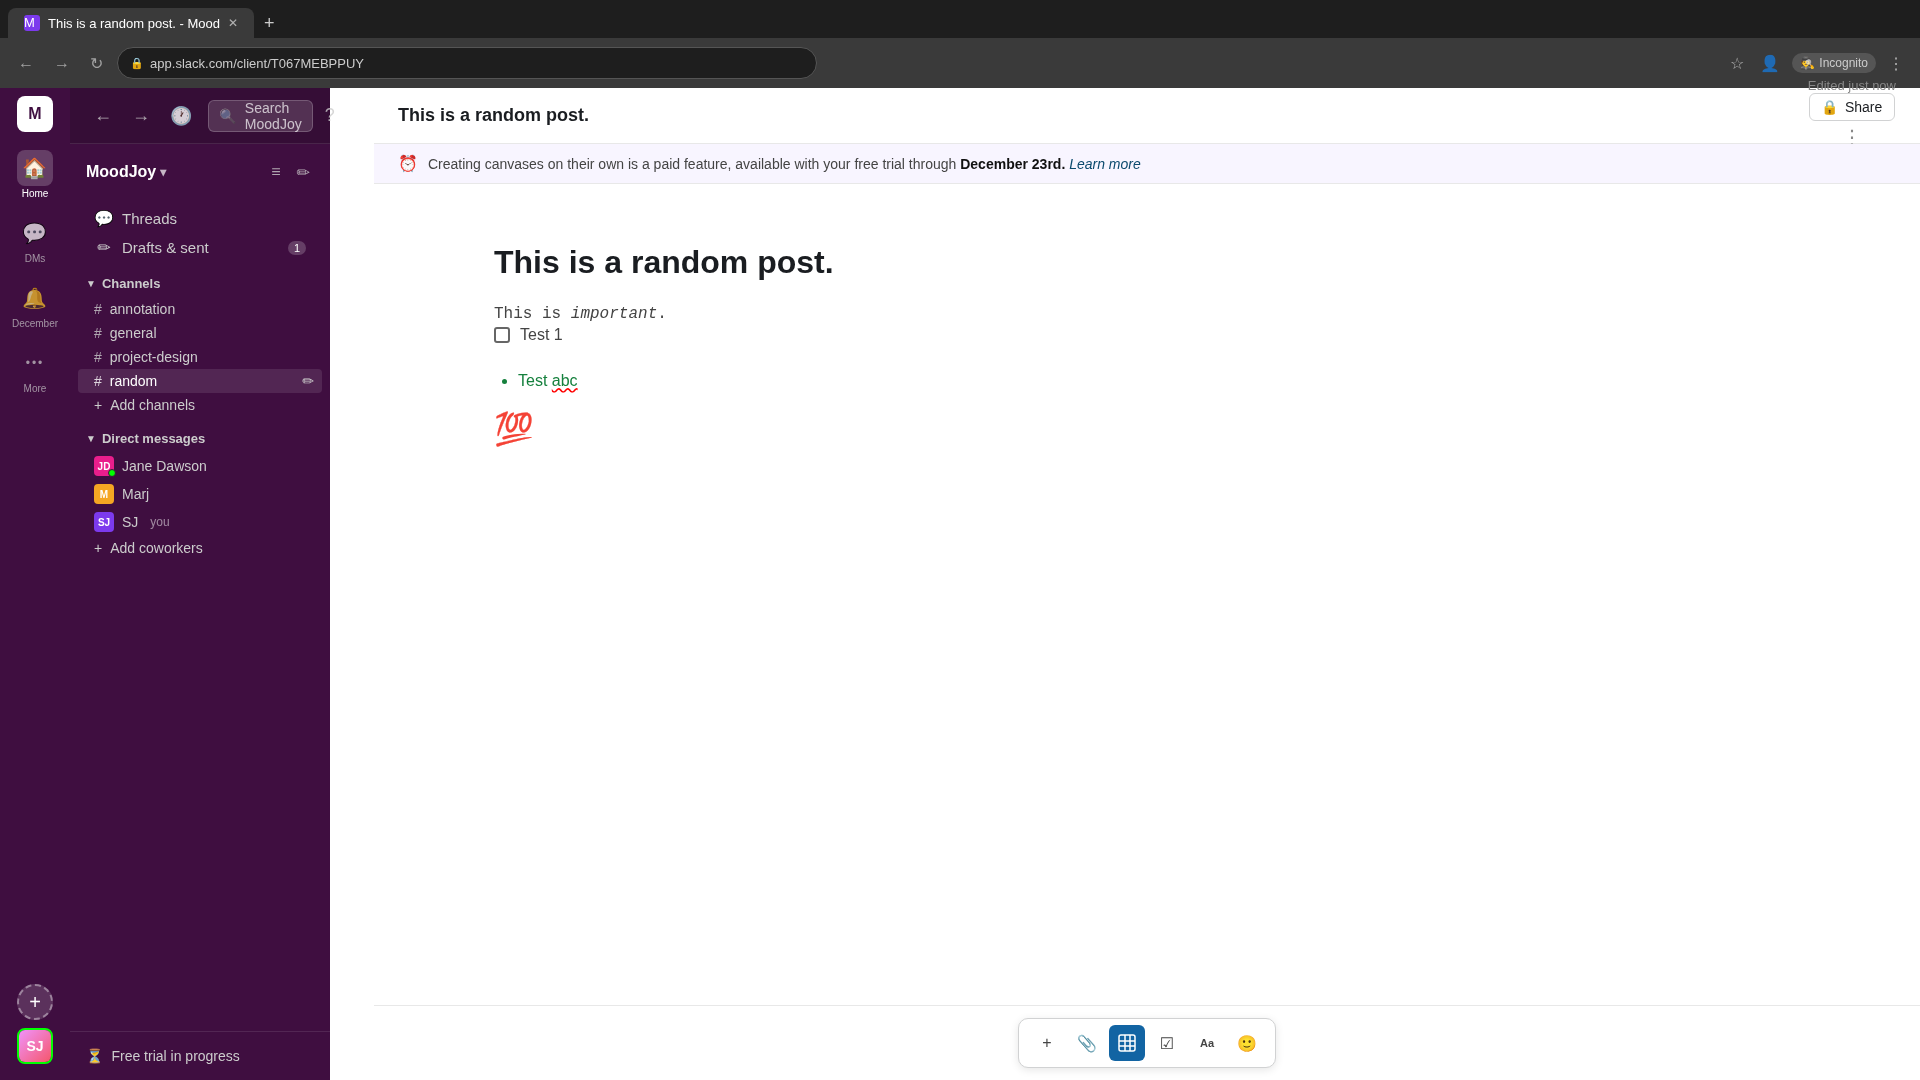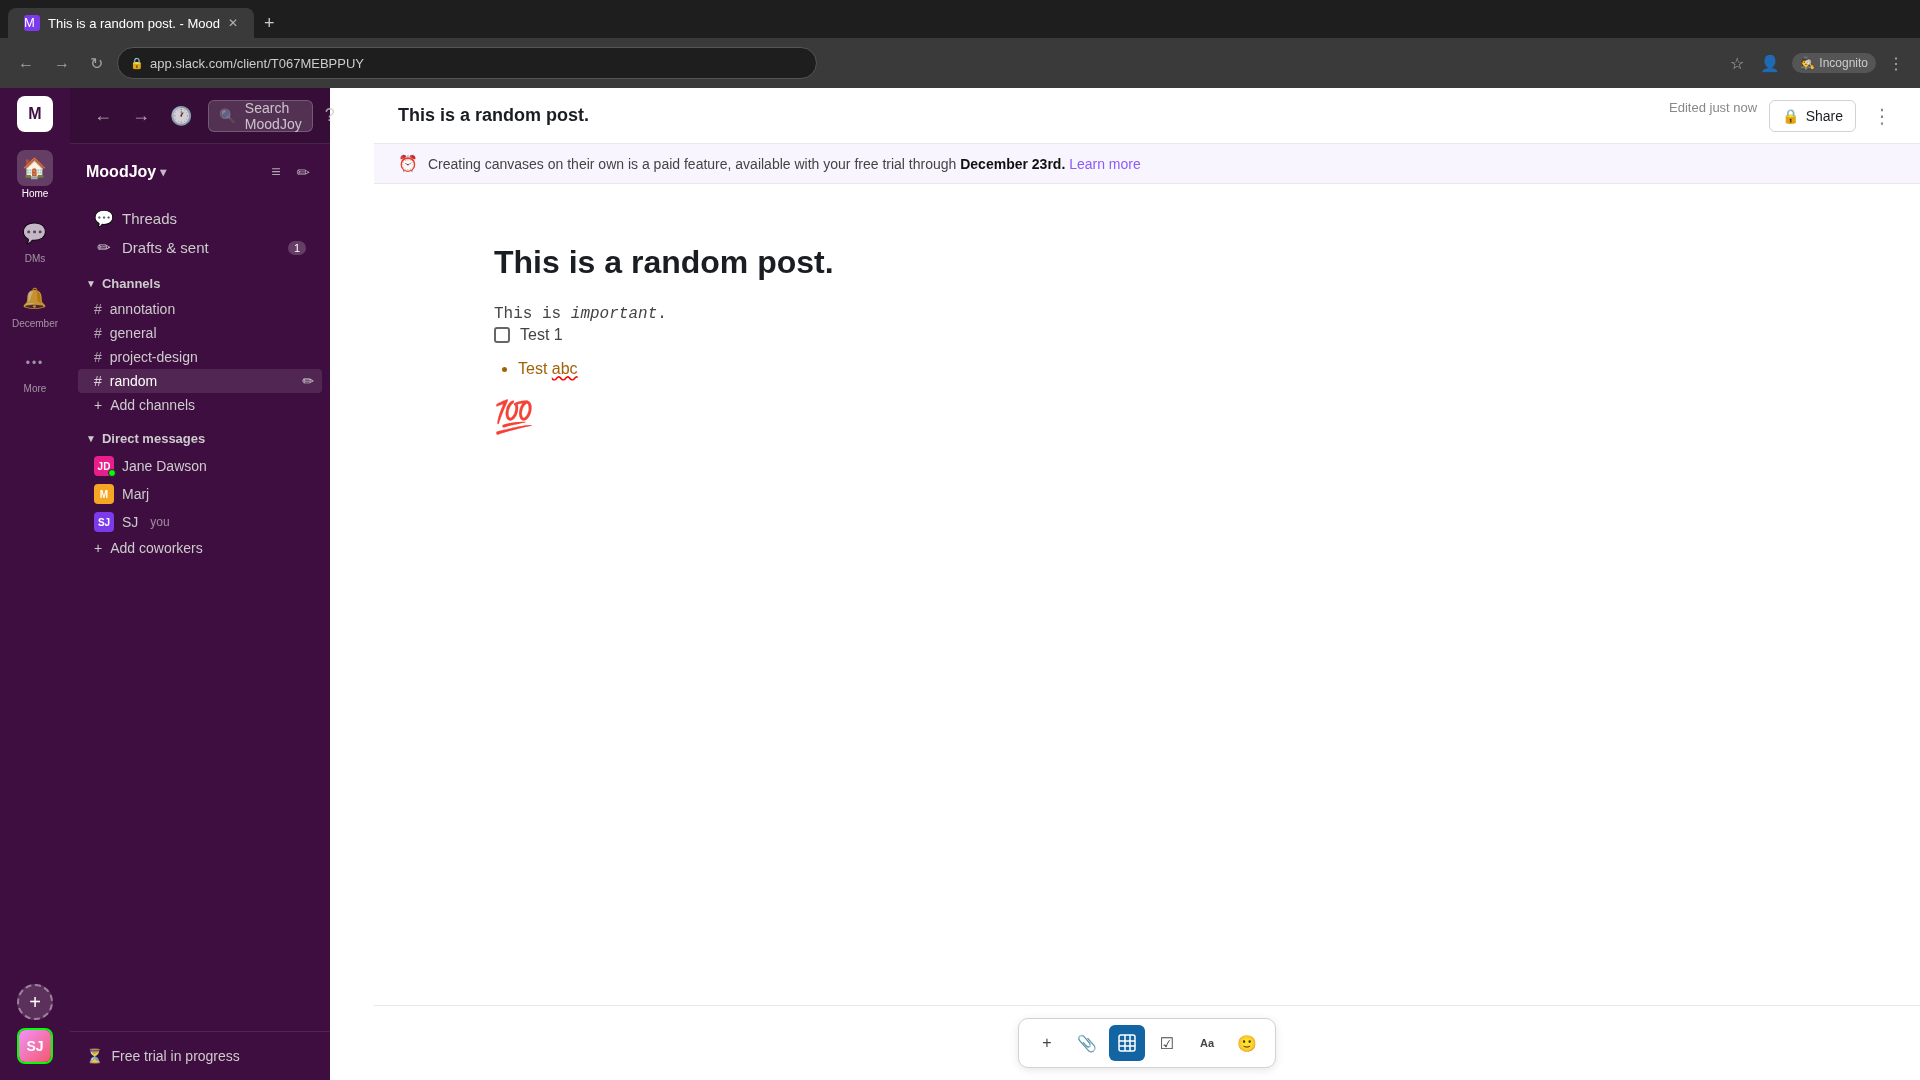--- a/index.html
+++ b/index.html
@@ -69,42 +69,42 @@
     .search-bar { flex: 1; max-width: 600px; background: rgba(255,255,255,0.15); border: 1px solid rgba(255,255,255,0.2); border-radius: 6px; height: 32px; display: flex; align-items: center; padding: 0 10px; gap: 8px; cursor: text; margin: 0 auto; }
     .search-bar-text { color: rgba(255,255,255,0.7); font-size: 14px; flex: 1; }
     .search-icon { color: rgba(255,255,255,0.5); font-size: 14px; }
     .topbar-right { display: flex; align-items: center; gap: 8px; margin-left: auto; }
     .topbar-right-btn { background: none; border: none; color: #ccc; cursor: pointer; font-size: 18px; padding: 4px; opacity: 0.8; }
 
     
     .main-area { flex: 1; background: #fff; display: flex; flex-direction: column; padding-left: 44px; }
     .content-header { display: flex; align-items: center; justify-content: space-between; padding: 12px 24px; border-bottom: 1px solid #e8e8e8; height: 56px; }
     .content-title { font-size: 18px; font-weight: 600; color: #1a1d21; }
-    .content-header-right { display: flex; gap: 12px; }
+    .content-header-right { display: flex; align-items: center; gap: 0; flex-direction: column; }
     .edited-label { font-size: 13px; color: #888; }
     .share-btn { display: flex; align-items: center; gap: 6px; background: #fff; border: 1px solid #d1d2d3; border-radius: 6px; padding: 5px 12px; font-size: 14px; color: #1a1d21; cursor: pointer; }
     .more-btn { background: none; border: none; cursor: pointer; color: #888; font-size: 20px; padding: 4px; }
 
     
     .banner { background: #f8f5ff; border-bottom: 1px solid #e8e8e8; padding: 10px 24px; display: flex; align-items: center; gap: 10px; }
     .banner-icon { color: #7c3aed; font-size: 16px; }
     .banner-text { font-size: 14px; color: #444; }
     .banner-text strong { font-weight: 600; color: #111; }
-    .banner-link { color: #8b5cf6; text-decoration: none; font-weight: 500; }
+    .banner-link { color: #0c4a6e; text-decoration: none; font-weight: 500; font-style: italic; }
 
     
     .canvas-content { flex: 1; padding: 60px 120px; overflow-y: auto; }
     .canvas-title { font-size: 32px; font-weight: 700; color: #1a1d21; margin-bottom: 24px; }
     .canvas-body { font-size: 16px; color: #444; margin-bottom: 3px; font-family: Liberation Mono, monospace; }
     .canvas-body em { font-style: italic; }
-    .canvas-checklist { list-style: none; margin-bottom: 16px; }
+    .canvas-checklist { list-style: none; margin-bottom: 28px; }
     .canvas-checklist li { display: flex; align-items: center; gap: 10px; font-size: 16px; color: #444; margin-bottom: 8px; }
     .checkbox-item { width: 16px; height: 16px; border: 2px solid #666; border-radius: 3px; flex-shrink: 0; }
     .canvas-bullet-list { list-style: disc; margin-left: 24px; margin-bottom: 20px; }
-    .canvas-bullet-list li { font-size: 16px; color: #a16207; margin-bottom: 6px; }
+    .canvas-bullet-list li { font-size: 16px; color: #15803d; margin-bottom: 6px; }
     .canvas-emoji { font-size: 32px; margin-top: 12px; }
 
     
     .canvas-toolbar { display: flex; justify-content: center; padding: 12px; border-top: 1px solid #e8e8e8; background: #fff; }
     .canvas-toolbar-inner { background: #fff; border: 1px solid #d1d2d3; border-radius: 10px; padding: 6px 10px; display: flex; align-items: center; gap: 4px; box-shadow: 0 2px 8px rgba(0,0,0,0.1); }
     .toolbar-tool-btn { width: 36px; height: 36px; border: none; background: none; border-radius: 6px; cursor: pointer; font-size: 16px; color: #444; display: flex; align-items: center; justify-content: center; }
     .toolbar-tool-btn.active { background: #1264a3; color: #fff; }
   </style>
 </head>
 <body>

